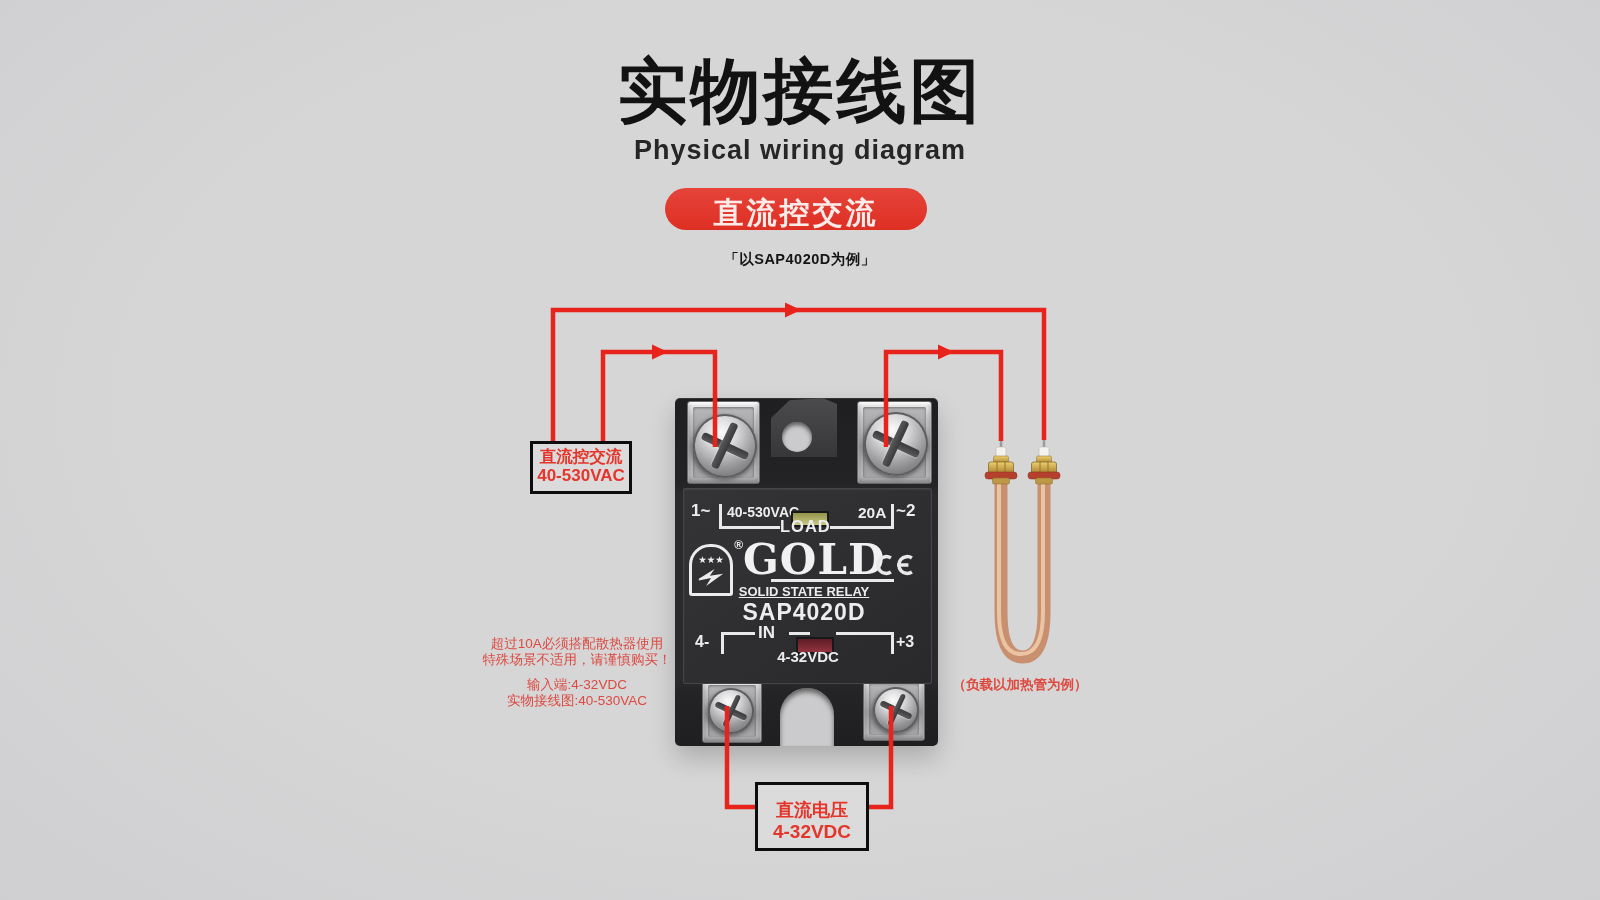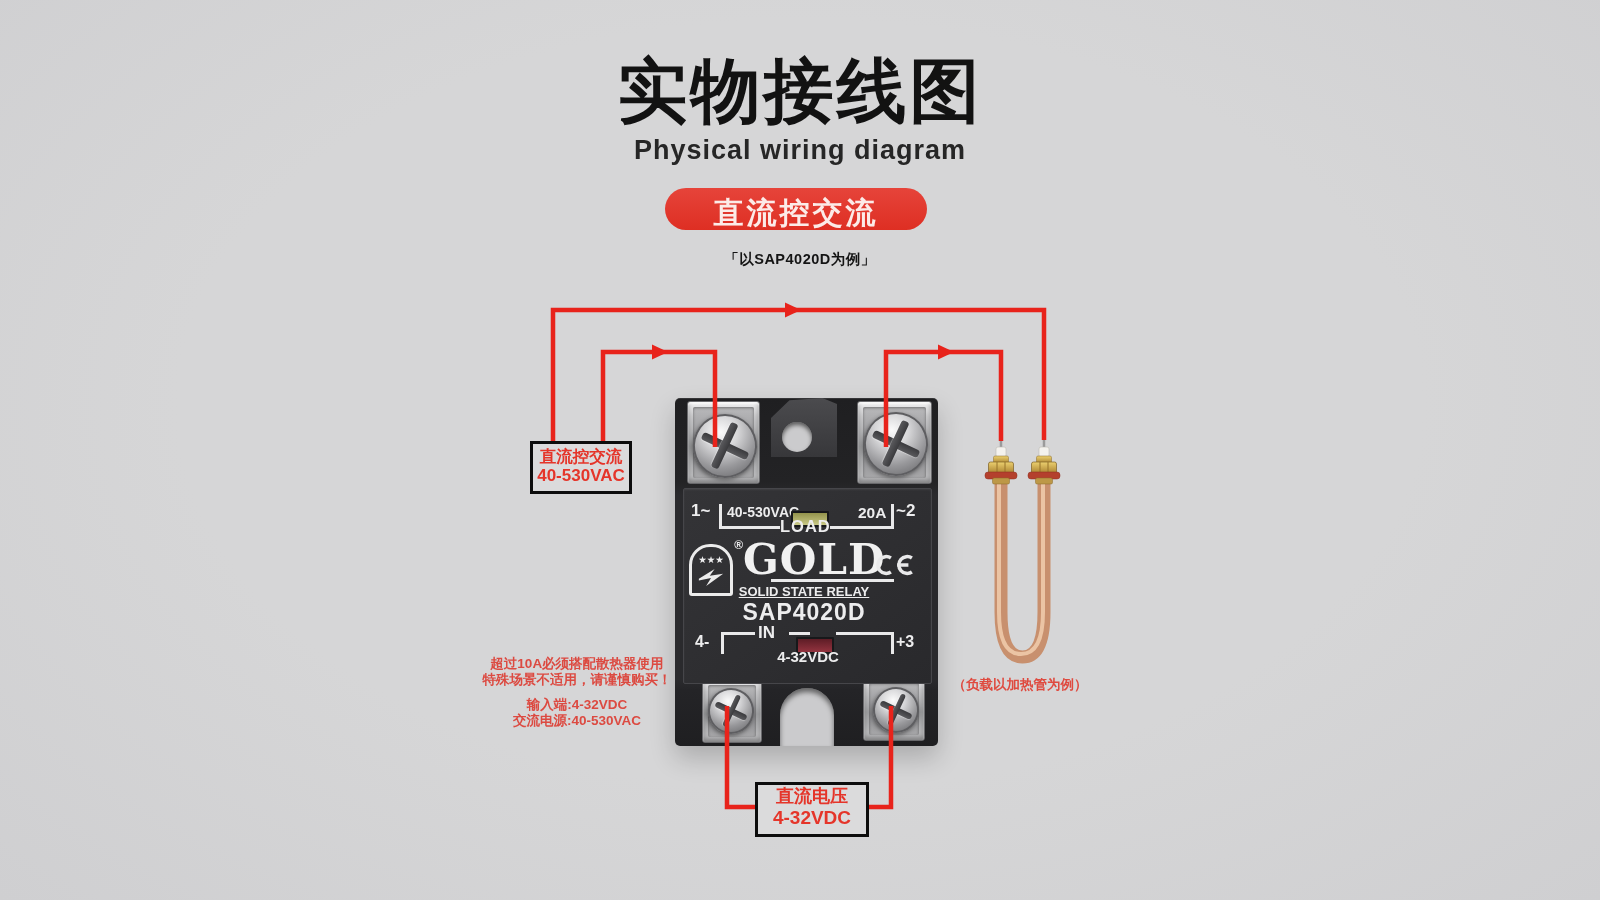--- a/index.html
+++ b/index.html
@@ -10,23 +10,23 @@
   .ctr{left:0;right:0;text-align:center;}
   .title{top:56px;font-size:70px;font-weight:900;color:#121212;letter-spacing:3px;line-height:70px;}
   .subtitle{top:136px;font-size:27px;font-weight:600;color:#262626;letter-spacing:1px;line-height:28px;}
   .pill{left:665px;top:188px;width:262px;height:42px;border-radius:25px;
     background:linear-gradient(180deg,#e6443a 0%,#de2f23 100%);
     color:#fcebe8;font-size:30px;font-weight:600;letter-spacing:3px;line-height:50px;text-align:center;}
   .note{top:250px;font-size:14.5px;font-weight:700;color:#141414;letter-spacing:.5px;}
   .labelbox{border:3px solid #0d0d0d;background:#dbdbdc;text-align:center;color:#e5352a;font-weight:700;z-index:6;}
   .acbox{left:530px;top:441px;width:96px;height:44px;padding-top:3px;line-height:19px;}
   .acbox .l1{font-size:16.5px;} .acbox .l2{font-size:17px;}
-  .dcbox{left:755px;top:782px;width:108px;height:48px;padding-top:1px;line-height:21px;}
+  .dcbox{left:755px;top:782px;width:108px;height:48px;padding-top:15px;line-height:21px;}
   .dcbox .l1{font-size:18px;} .dcbox .l2{font-size:19px;}
-  .warning{left:452px;top:656px;width:250px;text-align:center;color:#dc4a41;font-weight:700;
+  .warning{left:452px;top:636px;width:250px;text-align:center;color:#dc4a41;font-weight:400;
     font-size:13.5px;line-height:15.5px;z-index:4;}
   .warning .gap{margin-top:10px;}
   .loadnote{left:950px;top:676px;width:140px;text-align:center;color:#df4a3f;font-weight:700;font-size:13.5px;z-index:4;}
   
   .relay{left:675px;top:398px;width:263px;height:348px;border-radius:5px;z-index:2;
     background:linear-gradient(180deg,#1f1f21 0%,#232325 24%,#2a2a2d 28%,#2a2a2d 81%,#242427 84%,#1f1f21 100%);
     box-shadow:0 12px 26px rgba(0,0,0,.20), inset 0 1px 0 rgba(255,255,255,.10);}
   .tab{left:96px;top:0;width:66px;height:59px;
     background:linear-gradient(180deg,#4b4b4e,#37373a);
     clip-path:polygon(0 34%,28% 4%,78% 0,100% 10%,100% 100%,0 100%);}
@@ -126,21 +126,21 @@
   </div>
   <div class="abs labelbox dcbox">
     <div class="l1">直流电压</div>
     <div class="l2">4-32VDC</div>
   </div>
 
   <div class="abs warning">
     <div>超过10A必须搭配散热器使用</div>
     <div>特殊场景不适用，请谨慎购买！</div>
     <div class="gap">输入端:4-32VDC</div>
-    <div>交流电源:40-530VAC</div>
+    <div>实物接线图:40-530VAC</div>
   </div>
 
   <div class="abs loadnote">（负载以加热管为例）</div>
 
   <div class="abs relay">
     <div class="abs tab">
       <div class="hole"></div>
     </div>
     <div class="abs term t-tl">
       <div class="abs screw s-tl">

